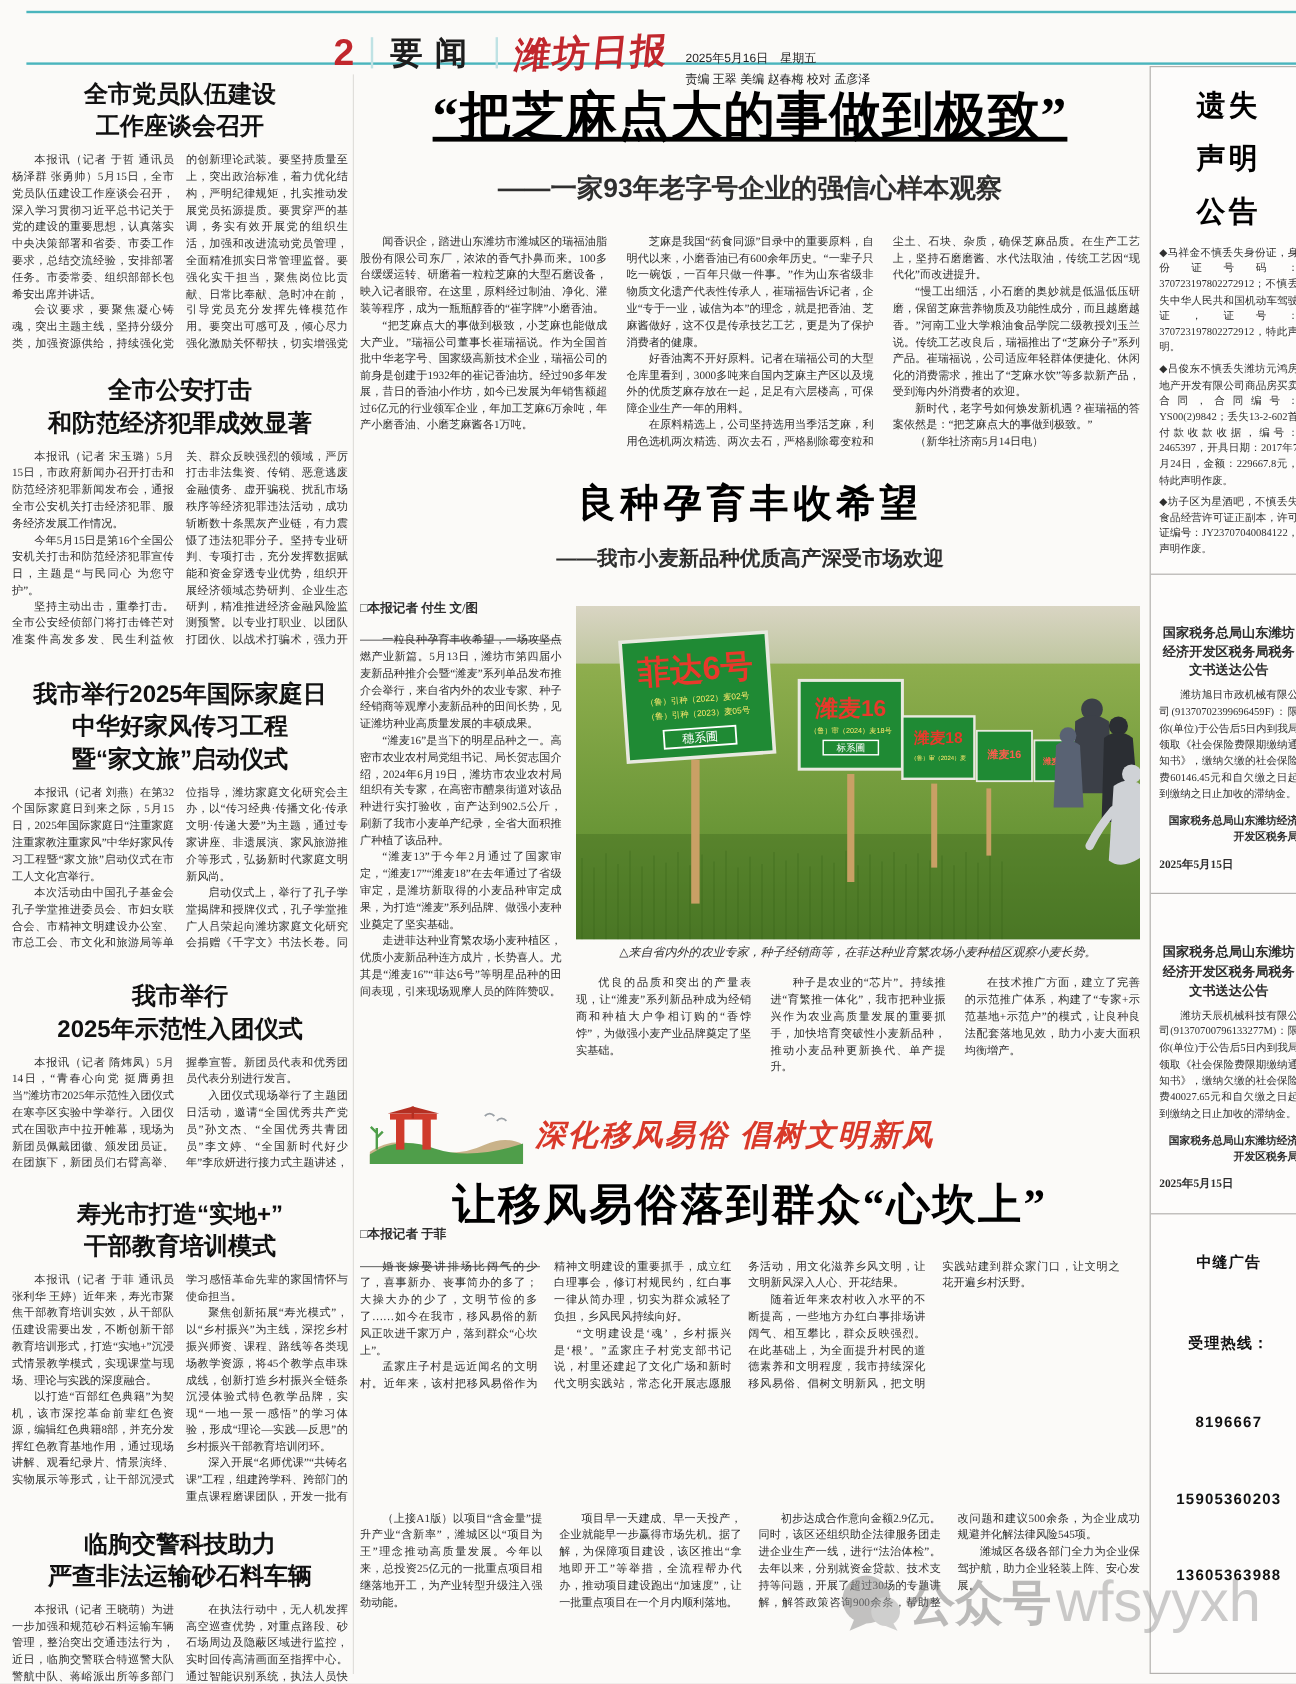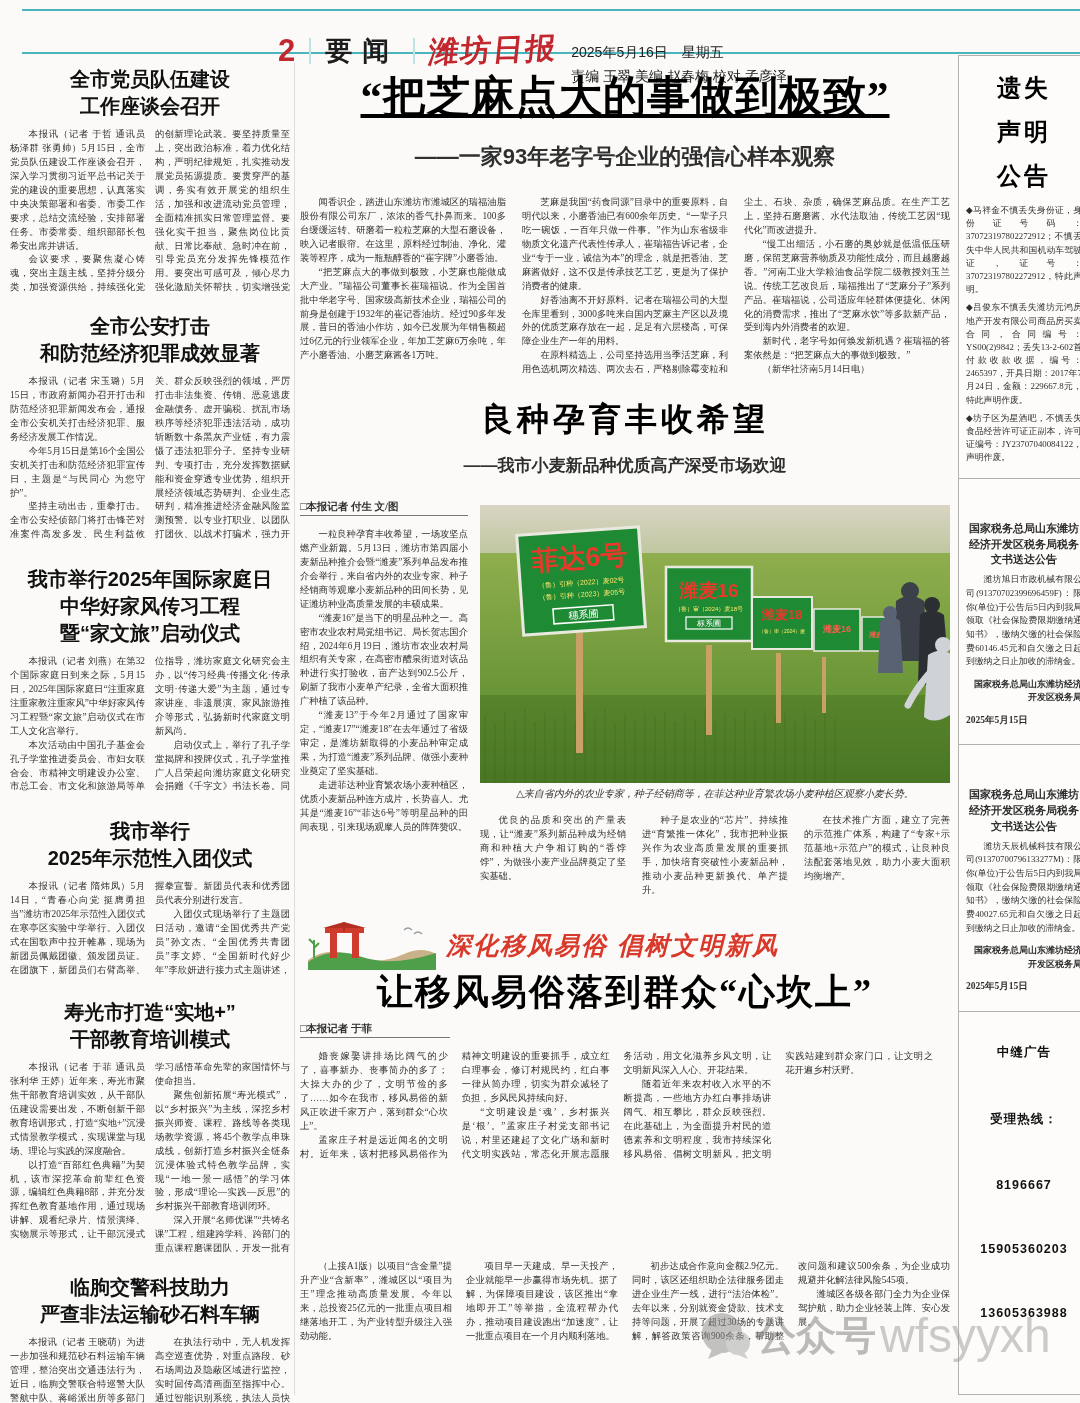--- a/index.html
+++ b/index.html
@@ -9,21 +9,21 @@
   
   .hdr-rule{position:absolute;height:2px;background:#4ab5bd;}
   .hdr-rule.top{left:22px;right:0;top:9px;}
   .hdr-rule.bot{left:22px;right:0;top:52px;}
   .hdr-row{position:absolute;left:278px;top:13px;display:flex;align-items:center;gap:14px;}
   .pgnum{color:#c1272d;font-size:31px;font-weight:bold;font-family:"Liberation Sans",sans-serif;}
   .hdr-div{width:2px;height:26px;background:#bfe2e4;}
   .secname{font-size:27px;font-weight:bold;letter-spacing:10px;color:#1d1d1d;}
   .masthead{color:#c1272d;font-size:30px;font-weight:900;transform:skewX(-8deg) rotate(-2deg);
             letter-spacing:2px;}
-  .hdr-meta{font-size:14px;line-height:1.7;color:#222;margin-top:28px;}
+  .hdr-meta{font-size:10px;line-height:1.7;color:#222;margin-top:28px;}
   
   .cols2{column-count:2;column-gap:10px;}
   .cols3{column-count:3;column-gap:16px;}
   .cols4{column-count:4;column-gap:14px;}
   .body-txt{font-size:9.3px;line-height:1.5;text-align:justify;overflow:hidden;}
   .para{margin:0;text-indent:2em;}
   
   .left-rail{position:absolute;left:10px;top:62px;width:280px;}
   .l-art{margin-bottom:13px;}
   .l-art h2{margin:4px 0 8px;text-align:center;font-size:20px;line-height:1.35;
@@ -31,32 +31,32 @@
   .vline{position:absolute;top:62px;width:1px;background:#e0dedb;height:1333px;}
   
   .center{position:absolute;left:300px;top:62px;width:650px;height:1341px;}
   .main-head{position:absolute;top:0;left:0;right:0;text-align:center;}
   .main-head h1{margin:6px 0 0;font-size:43px;letter-spacing:1px;color:#000;text-decoration:underline;}
   .main-sub{margin-top:16px;font-size:22px;font-weight:bold;}
   .main-body{position:absolute;top:134px;left:0;right:0;height:190px;}
   .wheat-head{position:absolute;top:336px;left:0;right:0;text-align:center;}
   .wheat-head h2{margin:0;font-size:32px;letter-spacing:4px;color:#000;}
   .wheat-sub{margin-top:12px;font-size:17px;font-weight:bold;}
-  .byline{font-size:10.5px;border-bottom:1px solid #777;padding-bottom:1px;font-weight:bold;}
+  .byline{font-size:10.5px;border-bottom:1px solid #777;padding-bottom:19px;font-weight:bold;}
   .wheat-byline{position:absolute;top:438px;left:0;width:168px;}
   .wheat-left{position:absolute;top:466px;left:0;width:168px;height:377px;}
   .wheat-photo{position:absolute;top:443px;left:180px;width:470px;margin:0;}
   .wheat-photo svg{display:block;}
   .wheat-photo figcaption{font-size:10px;text-align:center;margin-top:4px;color:#333;
         font-style:italic;}
   .wheat-below{position:absolute;top:752px;left:180px;width:470px;height:92px;}
   .banner{position:absolute;top:858px;left:8px;display:flex;align-items:center;gap:10px;}
   .banner-txt{color:#d9392a;font-size:25px;font-weight:900;font-style:italic;
         font-family:"Liberation Sans","DejaVu Sans",sans-serif;letter-spacing:2px;}
-  .yifeng-head{position:absolute;top:906px;left:0;right:0;text-align:center;margin:0;
+  .yifeng-head{position:absolute;top:906px;left:0;right:0;text-align:center;margin:12px;
         font-size:36px;letter-spacing:2px;color:#000;}
   .yifeng-byline{position:absolute;top:960px;left:0;width:150px;}
   .yifeng-body{position:absolute;top:988px;left:0;right:17px;height:202px;}
   .continuation{position:absolute;top:1198px;left:0;right:0;height:140px;}
   
   .right-rail{position:absolute;left:958px;top:55px;width:132px;height:1340px;
         border:1px solid #b3b1ae;background:#fdfcfb;box-sizing:border-box;}
   .lost{padding:4px 7px 8px;border-bottom:1px solid #b3b1ae;}
   .lost-title p{margin:12px 0;text-align:center;font-size:24px;font-weight:bold;color:#000;
         font-family:"Liberation Sans","DejaVu Sans",sans-serif;letter-spacing:3px;}

